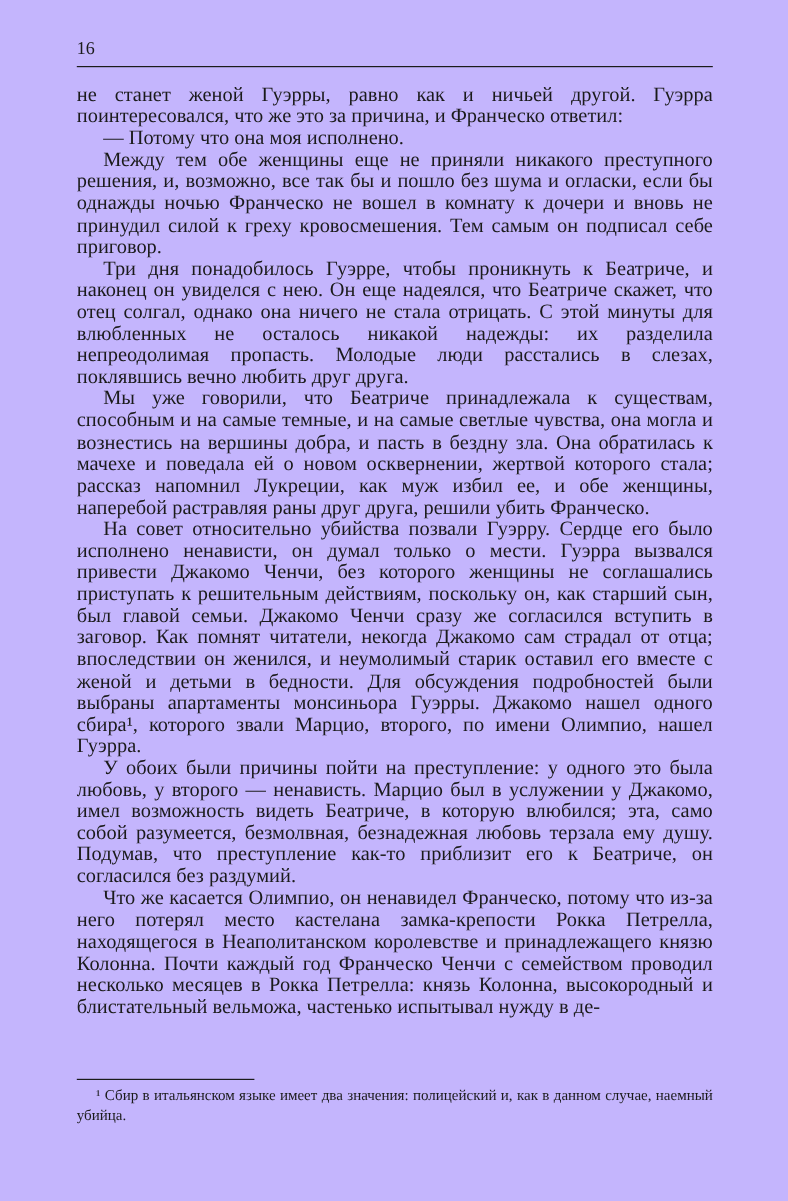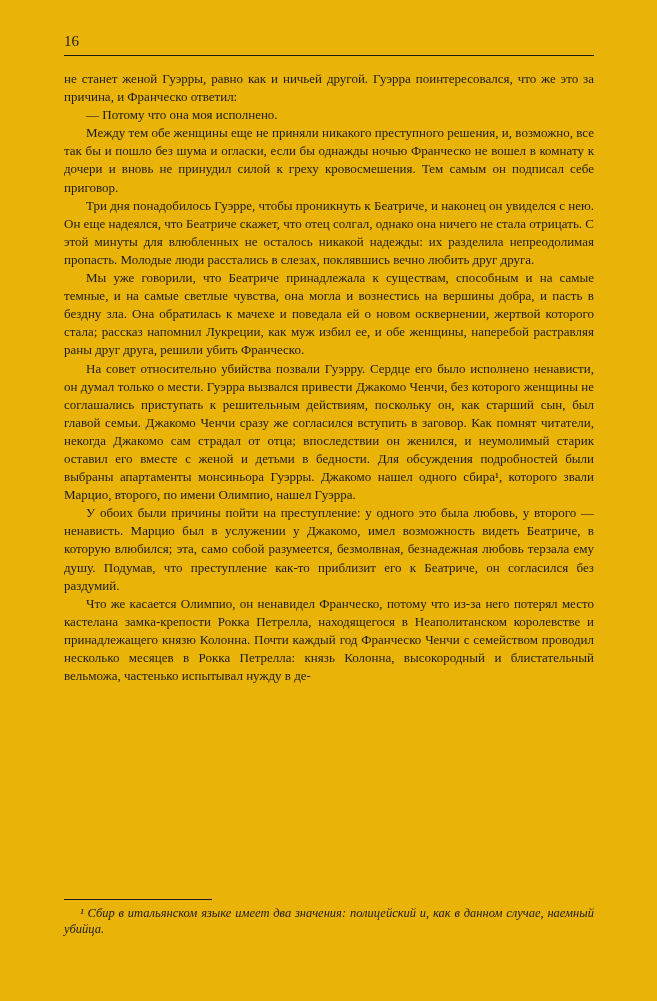--- a/index.html
+++ b/index.html
@@ -4,21 +4,21 @@
 <style>
   * { margin: 0; padding: 0; box-sizing: border-box; }
   html, body { background: #ffffff; }
   body {
     font-family: "Liberation Serif", "DejaVu Serif", serif;
     color: #1b1b1b;
   }
   .page {
     width: 657px;
     height: 1001px;
-    background: #eab308;
+    background: #c4b5fd;
     padding: 32px 63px 64px 64px;
     display: flex;
     flex-direction: column;
     overflow: hidden;
   }
   .running-head {
     display: flex;
     justify-content: space-between;
     align-items: baseline;
     font-size: 15px;
@@ -26,38 +26,38 @@
     padding-bottom: 5px;
   }
   .running-title {
     letter-spacing: 0.5px;
   }
   .head-rule {
     border-top: 1.5px solid #1b1b1b;
     margin-bottom: 14px;
   }
   .body-text {
-    font-size: 13px;
+    font-size: 17px;
     line-height: 18.1px;
     text-align: justify;
   }
   .para { text-indent: 22px; }
   .para.no-indent { text-indent: 0; }
   .footnote-area {
     margin-top: auto;
     font-size: 12.5px;
     line-height: 15.5px;
     text-align: justify;
   }
   .footnote-rule {
     border-top: 1.2px solid #1b1b1b;
     width: 148px;
     margin-bottom: 6px;
   }
-  .footnote-text { text-indent: 16px; font-style: italic; }
+  .footnote-text { text-indent: 16px; }
 </style>
 </head>
 <body>
 
 <div class="page">
 
   <header class="running-head">
     <span class="page-num">16</span>
   </header>
   <div class="head-rule"></div>

